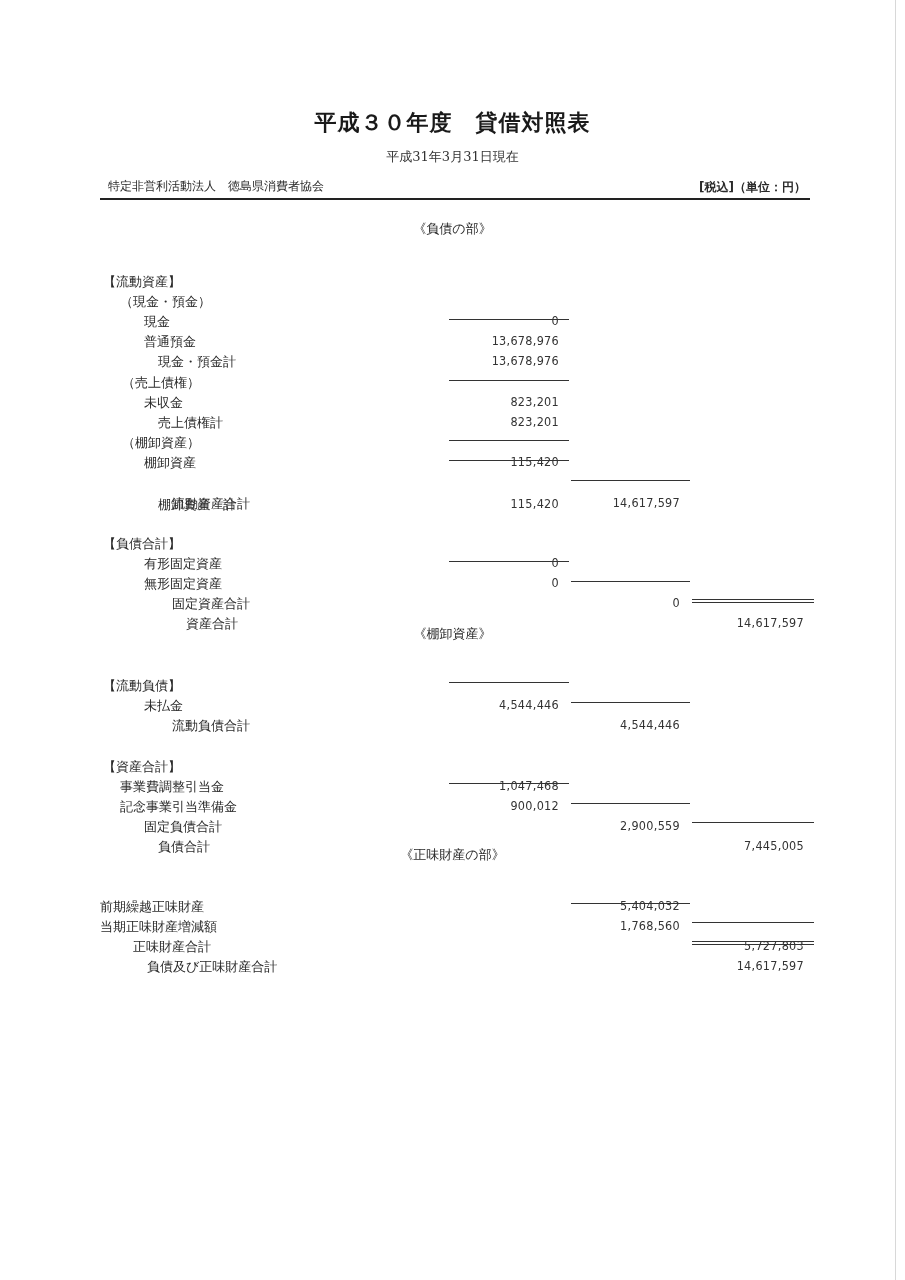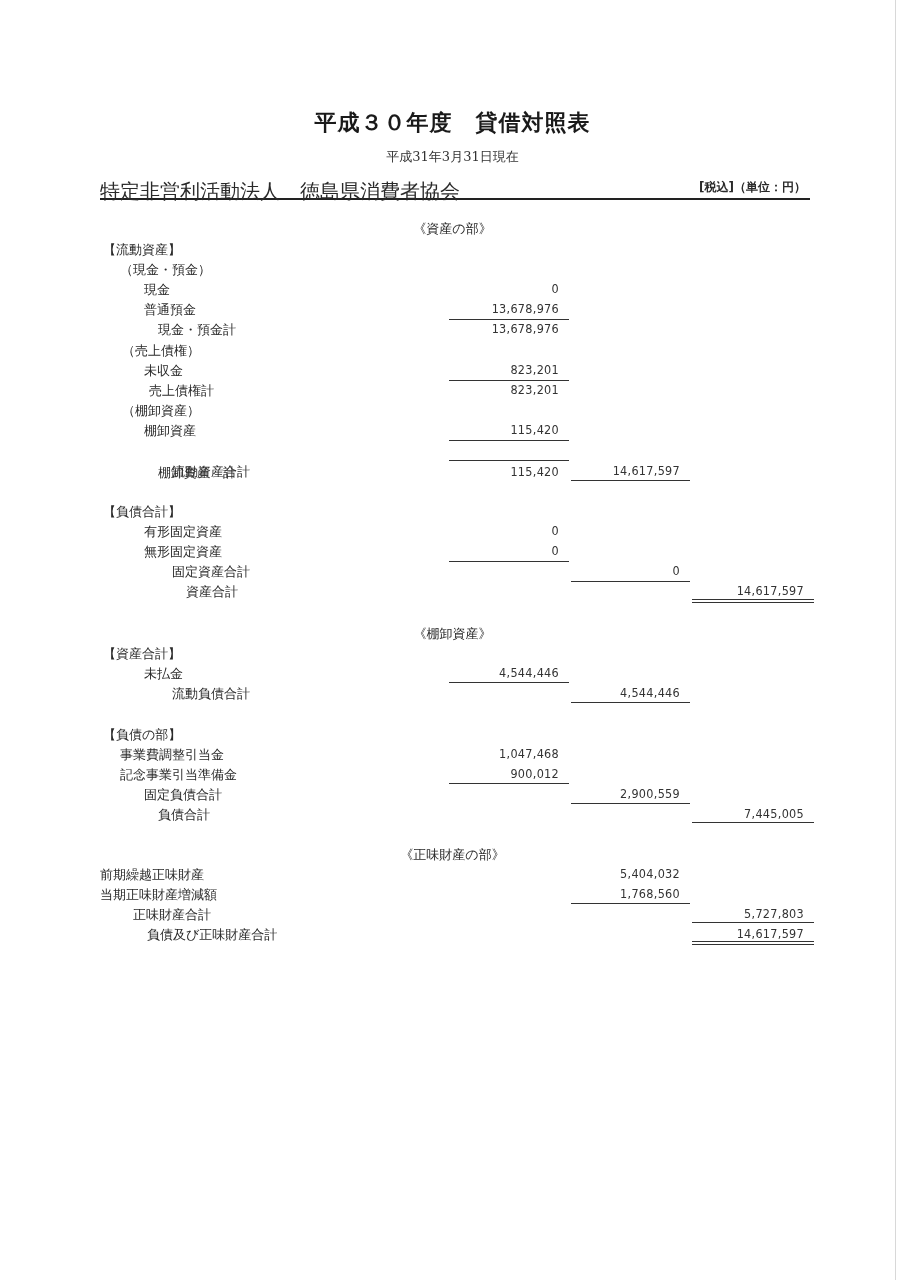--- a/index.html
+++ b/index.html
@@ -18,29 +18,29 @@
       font-weight: bold; font-size: 22px; letter-spacing: 1px; color: #1a1a1a;
     }
     .subtitle {
       position: absolute; top: 148px; left: 0; width: 905px; text-align: center;
       font-size: 13px; color: #333;
     }
     .orgline {
       position: absolute; top: 178px; left: 100px; width: 710px; height: 20px;
       border-bottom: 2px solid #222;
     }
-    .orgname { position: absolute; left: 0; top: 0; font-size: 20px; }
+    .orgname { position: absolute; left: 8px; top: 0; font-size: 12px; }
     .unit {
       position: absolute; right: 4px; top: 1px; font-size: 12px; font-weight: bold;
       font-family: "DejaVu Sans", "Liberation Sans", sans-serif;
     }
     .section-head {
       position: absolute; left: 0; width: 905px; text-align: center; font-size: 13px;
     }
-    .row { position: absolute; left: 0; width: 715px; height: 20px; font-size: 13px; }
+    .row { position: absolute; left: 0; width: 715px; height: 20px; font-size: 13px; margin-top: 32px; }
     .row .label { position: absolute; top: 0; white-space: nowrap; }
     .row .val {
       position: absolute; top: 0; width: 110px; text-align: right;
       font-family: "DejaVu Sans Condensed", "DejaVu Serif", serif;
       font-size: 12.5px; letter-spacing: 0.3px; color: #333;
     }
     .c1 { left: 449px; }
     .c2 { left: 570px; }
     .c3 { left: 694px; }
     .uline {
@@ -58,21 +58,21 @@
 
 <div class="scan-edge"></div>
 
 <div class="title">平成３０年度　貸借対照表</div>
 <div class="subtitle">平成31年3月31日現在</div>
 <div class="orgline">
   <span class="orgname">特定非営利活動法人　徳島県消費者協会</span>
   <span class="unit">[税込]（単位：円）</span>
 </div>
 
-<div class="section-head" style="top:220px">《資産の部》</div>
+<div class="section-head" style="top:220px">《負債の部》</div>
 
 <div class="row" style="top:241px">
   <span class="label" style="left:103px">【流動資産】</span>
 </div>
 <div class="row" style="top:261px">
   <span class="label" style="left:120px">（現金・預金）</span>
 </div>
 <div class="row" style="top:281px">
   <span class="label" style="left:144px">現金</span>
   <span class="val c1">0</span>
@@ -88,21 +88,21 @@
 </div>
 <div class="row" style="top:342px">
   <span class="label" style="left:122px">（売上債権）</span>
 </div>
 <div class="row" style="top:362px">
   <span class="label" style="left:144px">未収金</span>
   <span class="val c1">823,201</span>
 </div>
 <div class="uline u1" style="top:380px"></div>
 <div class="row" style="top:382px">
-  <span class="label" style="left:149px">売上債権計</span>
+  <span class="label" style="left:158px">売上債権計</span>
   <span class="val c1">823,201</span>
 </div>
 <div class="row" style="top:402px">
   <span class="label" style="left:122px">（棚卸資産）</span>
 </div>
 <div class="row" style="top:422px">
   <span class="label" style="left:144px">棚卸資産</span>
   <span class="val c1">115,420</span>
 </div>
 <div class="uline u1" style="top:440px"></div>
@@ -136,35 +136,35 @@
 <div class="uline u2" style="top:581px"></div>
 <div class="row" style="top:583px">
   <span class="label" style="left:186px">資産合計</span>
   <span class="val c3">14,617,597</span>
 </div>
 <div class="dline u3" style="top:599px"></div>
 
 <div class="section-head" style="top:625px">《棚卸資産》</div>
 
 <div class="row" style="top:645px">
-  <span class="label" style="left:103px">【資産合計】</span>
+  <span class="label" style="left:103px">【流動負債】</span>
 </div>
 <div class="row" style="top:665px">
   <span class="label" style="left:144px">未払金</span>
   <span class="val c1">4,544,446</span>
 </div>
 <div class="uline u1" style="top:682px"></div>
 <div class="row" style="top:685px">
   <span class="label" style="left:172px">流動負債合計</span>
   <span class="val c2">4,544,446</span>
 </div>
 <div class="uline u2" style="top:702px"></div>
 
 <div class="row" style="top:726px">
-  <span class="label" style="left:103px">【負債の部】</span>
+  <span class="label" style="left:103px">【資産合計】</span>
 </div>
 <div class="row" style="top:746px">
   <span class="label" style="left:120px">事業費調整引当金</span>
   <span class="val c1">1,047,468</span>
 </div>
 <div class="row" style="top:766px">
   <span class="label" style="left:120px">記念事業引当準備金</span>
   <span class="val c1">900,012</span>
 </div>
 <div class="uline u1" style="top:783px"></div>

